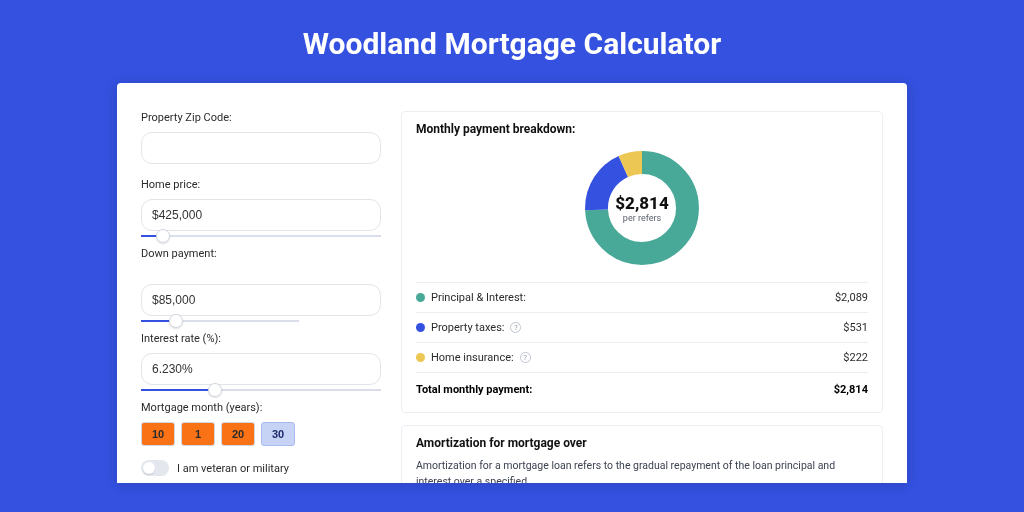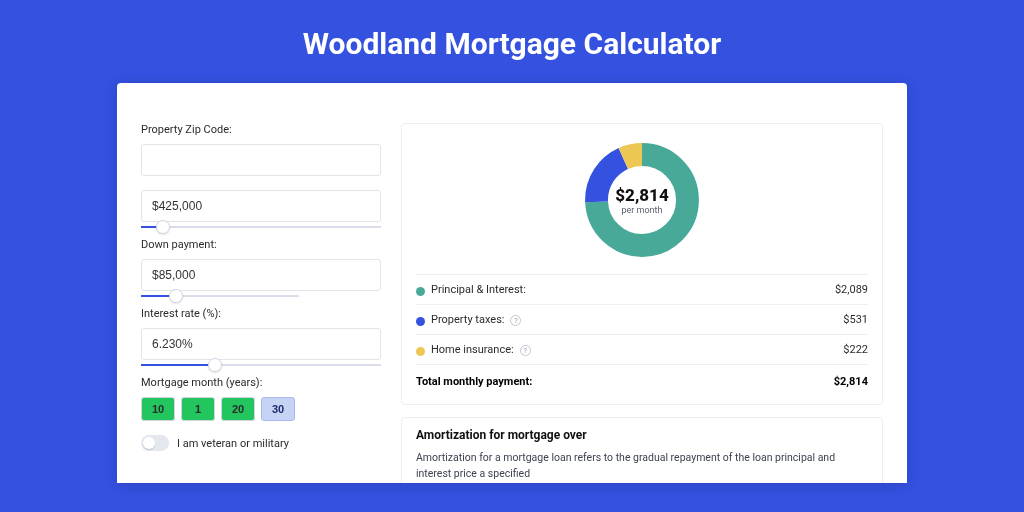--- a/index.html
+++ b/index.html
@@ -16,39 +16,39 @@
     font-weight: 700;
     text-align: center;
     padding: 26px 4px 22px;
   }
   .card {
     background: #fff;
     margin: 0 auto;
     width: 790px;
     border-radius: 4px 4px 0 0;
     box-shadow: 0 2px 14px rgba(0,0,0,0.15);
-    padding: 40px 24px 0 24px;
+    padding: 28px 24px 0 24px;
     height: 400px;
     overflow: hidden;
     display: flex;
     gap: 20px;
   }
   .left-col { width: 240px; flex-shrink: 0; }
   .right-col { flex: 1; }
 
   .field-label {
     font-size: 11px;
     color: #2b2b2b;
     margin-bottom: 8px;
   }
   .text-input {
     width: 100%;
     height: 32px;
     border: 1px solid #e1e4e9;
-    border-radius: 3px;
+    border-radius: 11px;
     padding: 0 10px;
     font-size: 12px;
     color: #333;
   }
   .field-group { margin-bottom: 14px; }
   .field-group.slim { margin-bottom: 10px; }
 
   .slider-track {
     position: relative;
     height: 2px;
@@ -68,31 +68,31 @@
     width: 14px;
     height: 14px;
     background: #fff;
     border: 1px solid #d2d6e0;
     border-radius: 50%;
     transform: translate(-50%, -50%);
     box-shadow: 0 1px 2px rgba(0,0,0,0.12);
   }
 
   .row2 { display: flex; gap: 8px; }
-  .row2 .text-input:first-child { flex: 2; }
+  .row2 .text-input:first-child { flex: 2; margin-top: 16px; }
   .row2 .text-input:last-child { flex: 1; }
 
   .period-row { display: flex; gap: 6px; }
   .period-btn {
     width: 34px;
     height: 24px;
     font-size: 11px;
     font-weight: 600;
     color: #2b2b2b;
-    background: #22c55e;
+    background: #f97316;
     border: 1px solid #d2d6e0;
     border-radius: 3px;
     cursor: pointer;
   }
   .period-btn.active {
     background: #c7d3f5;
     border-color: #a9baf0;
     color: #1b2b6b;
   }
 
@@ -155,21 +155,21 @@
   .legend-row {
     display: flex;
     align-items: center;
     justify-content: space-between;
     font-size: 11px;
     color: #2b2b2b;
     padding: 8px 0;
     border-top: 1px solid #eceef3;
   }
   .legend-row:first-of-type { border-top: none; }
-  .legend-left { display: flex; align-items: flex-end; gap: 6px; }
+  .legend-left { display: flex; align-items: center; gap: 6px; }
   .dot { width: 9px; height: 9px; border-radius: 50%; }
   .dot-green { background: #48a999; }
   .dot-blue { background: #3451e0; }
   .dot-yellow { background: #edc753; }
   .help-icon {
     width: 11px; height: 11px;
     border: 1px solid #c1c6d2;
     border-radius: 50%;
     font-size: 8px;
     color: #9aa0af;
@@ -204,20 +204,21 @@
 <div class="card">
 
   <div class="left-col">
 
     <div class="field-group">
       <div class="field-label">Property Zip Code:</div>
       <input class="text-input" type="text" value="" style="">
     </div>
 
     <div class="field-group slim">
+      <div class="field-label">Home price:</div>
       <input class="text-input" type="text" value="$425,000" style="">
       <div class="slider-track">
         <div class="slider-fill" style="width:9%"></div>
         <div class="slider-thumb" style="left:9%"></div>
       </div>
     </div>
 
     <div class="field-group slim">
       <div class="field-label">Down payment:</div>
       <div class="row2">
@@ -250,31 +251,32 @@
 
     <div class="toggle-row">
       <div class="toggle"></div>
       <span class="toggle-label">I am veteran or military</span>
     </div>
   </div>
 
   <div class="right-col">
 
     <div class="panel">
+      <div class="section-header">Monthly payment breakdown:</div>
 
       <div class="donut-wrap">
         <div class="donut">
           <svg viewBox="0 0 42 42">
             <circle cx="21" cy="21" r="15.9155" fill="none" stroke="#48a999" stroke-width="8" stroke-dasharray="74.2 25.8" stroke-dashoffset="0"></circle>
             <circle cx="21" cy="21" r="15.9155" fill="none" stroke="#3451e0" stroke-width="8" stroke-dasharray="18.9 81.1" stroke-dashoffset="-74.2"></circle>
             <circle cx="21" cy="21" r="15.9155" fill="none" stroke="#edc753" stroke-width="8" stroke-dasharray="6.9 93.1" stroke-dashoffset="-93.1"></circle>
           </svg>
           <div class="donut-center">
             <div class="donut-amount">$2,814</div>
-            <div class="donut-sub">per month</div>
+            <div class="donut-sub">per refers</div>
           </div>
         </div>
       </div>
 
       <div class="legend-row">
         <div class="legend-left">
           <span class="dot dot-green"></span>
           <span>Principal &amp; Interest:</span>
         </div>
         <span class="legend-value">$2,089</span>
@@ -299,17 +301,17 @@
       </div>
 
       <div class="total-row">
         <span>Total monthly payment:</span>
         <span>$2,814</span>
       </div>
     </div>
 
     <div class="panel">
       <div class="section-header">Amortization for mortgage over</div>
-      <div class="amort-text">Amortization for a mortgage loan refers to the gradual repayment of the loan principal and interest price a specified</div>
+      <div class="amort-text">Amortization for a mortgage loan refers to the gradual repayment of the loan principal and interest over a specified</div>
     </div>
 
   </div>
 </div>
 
 </body></html>

